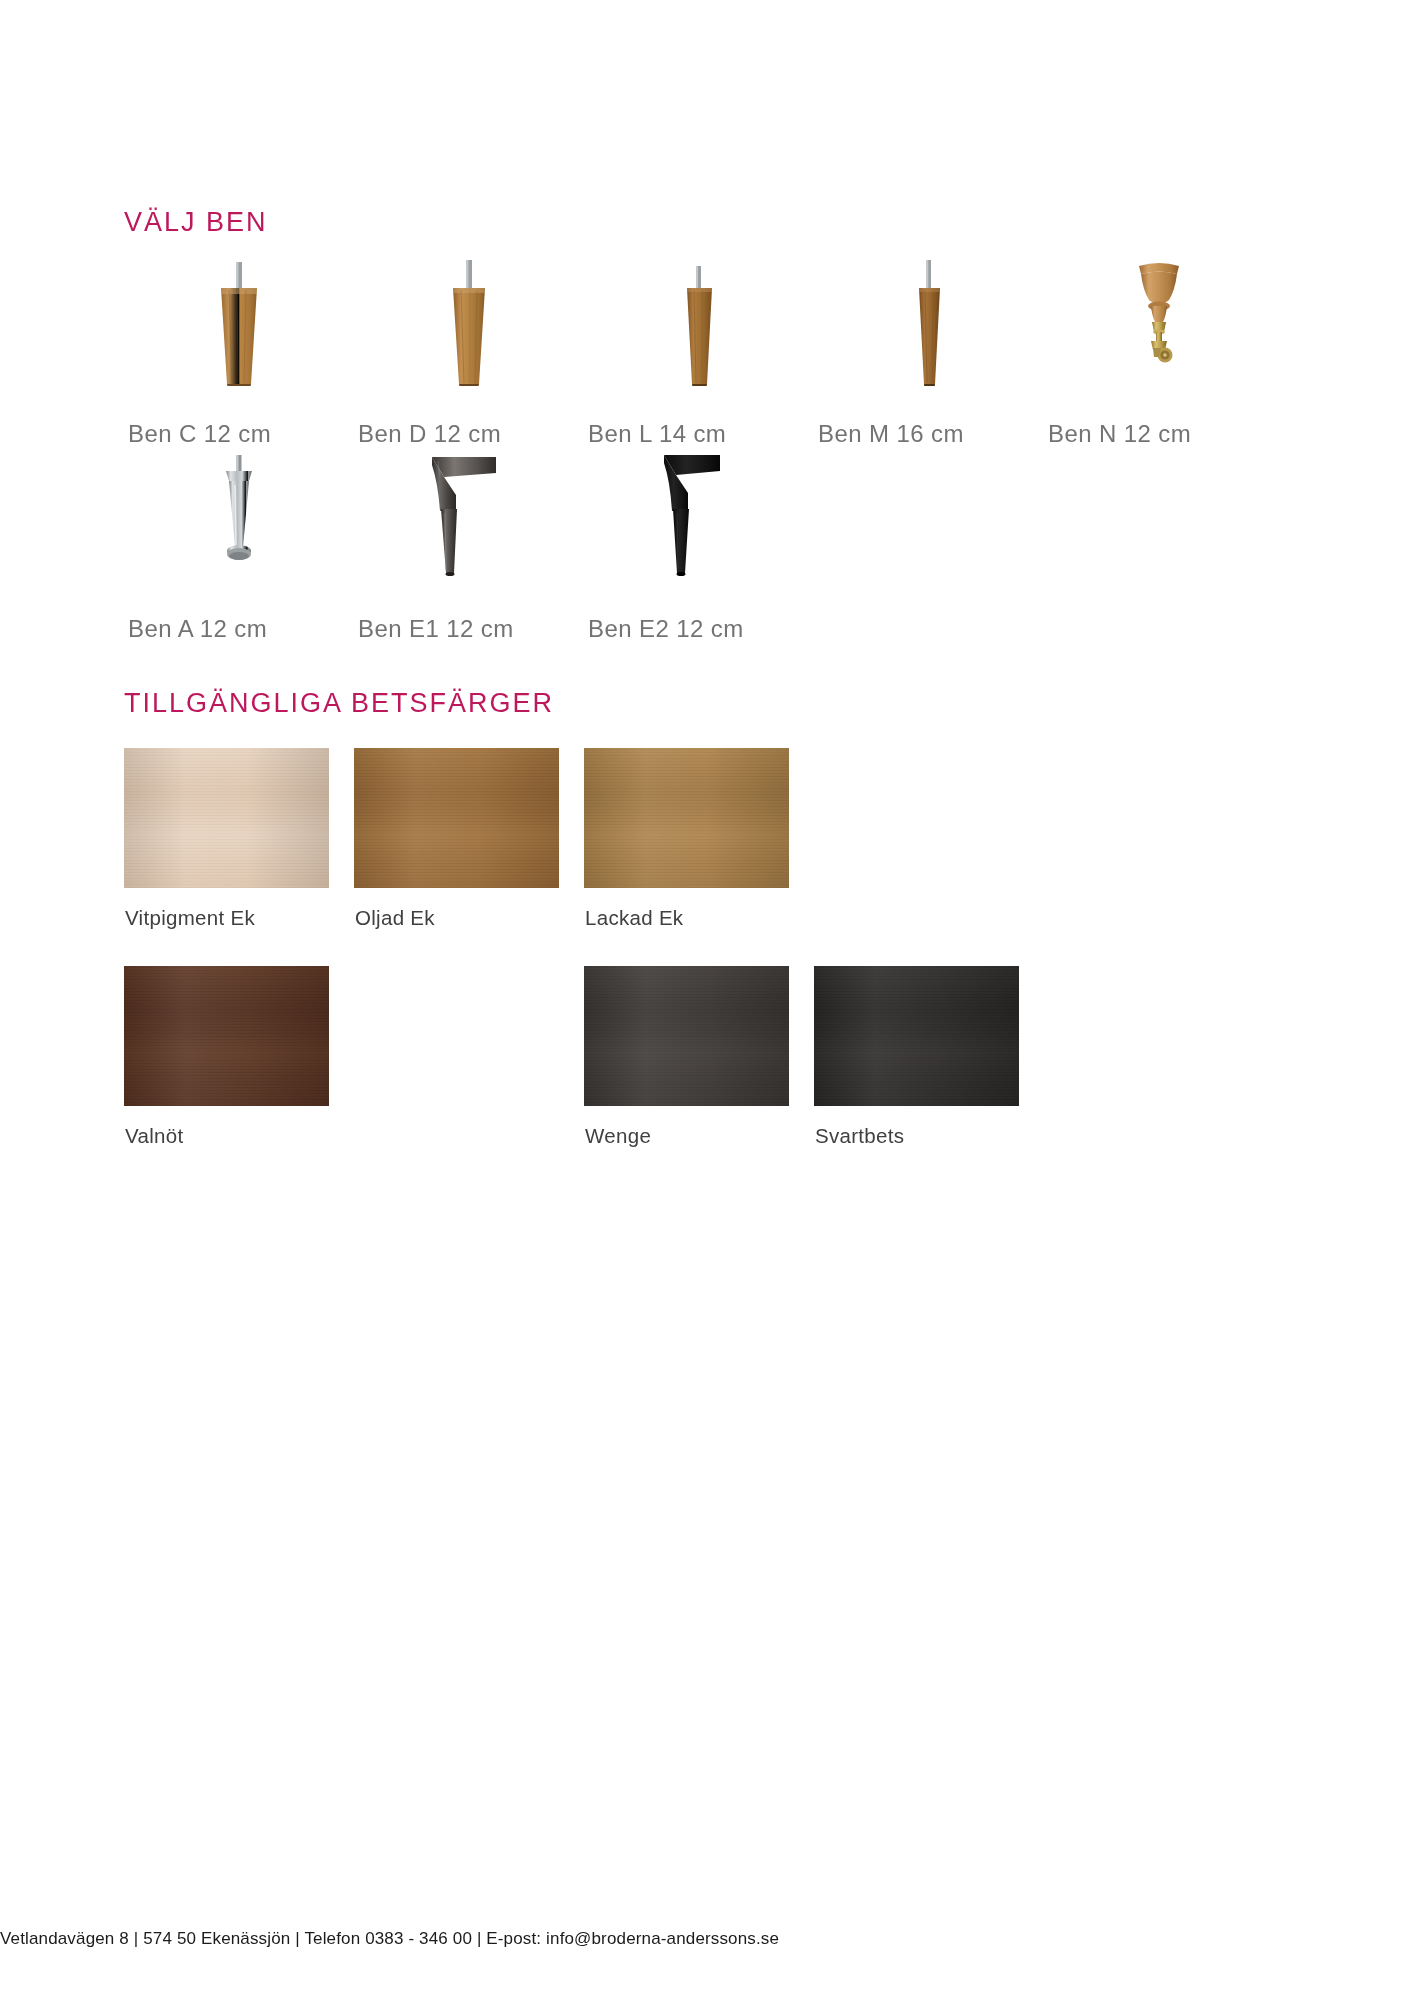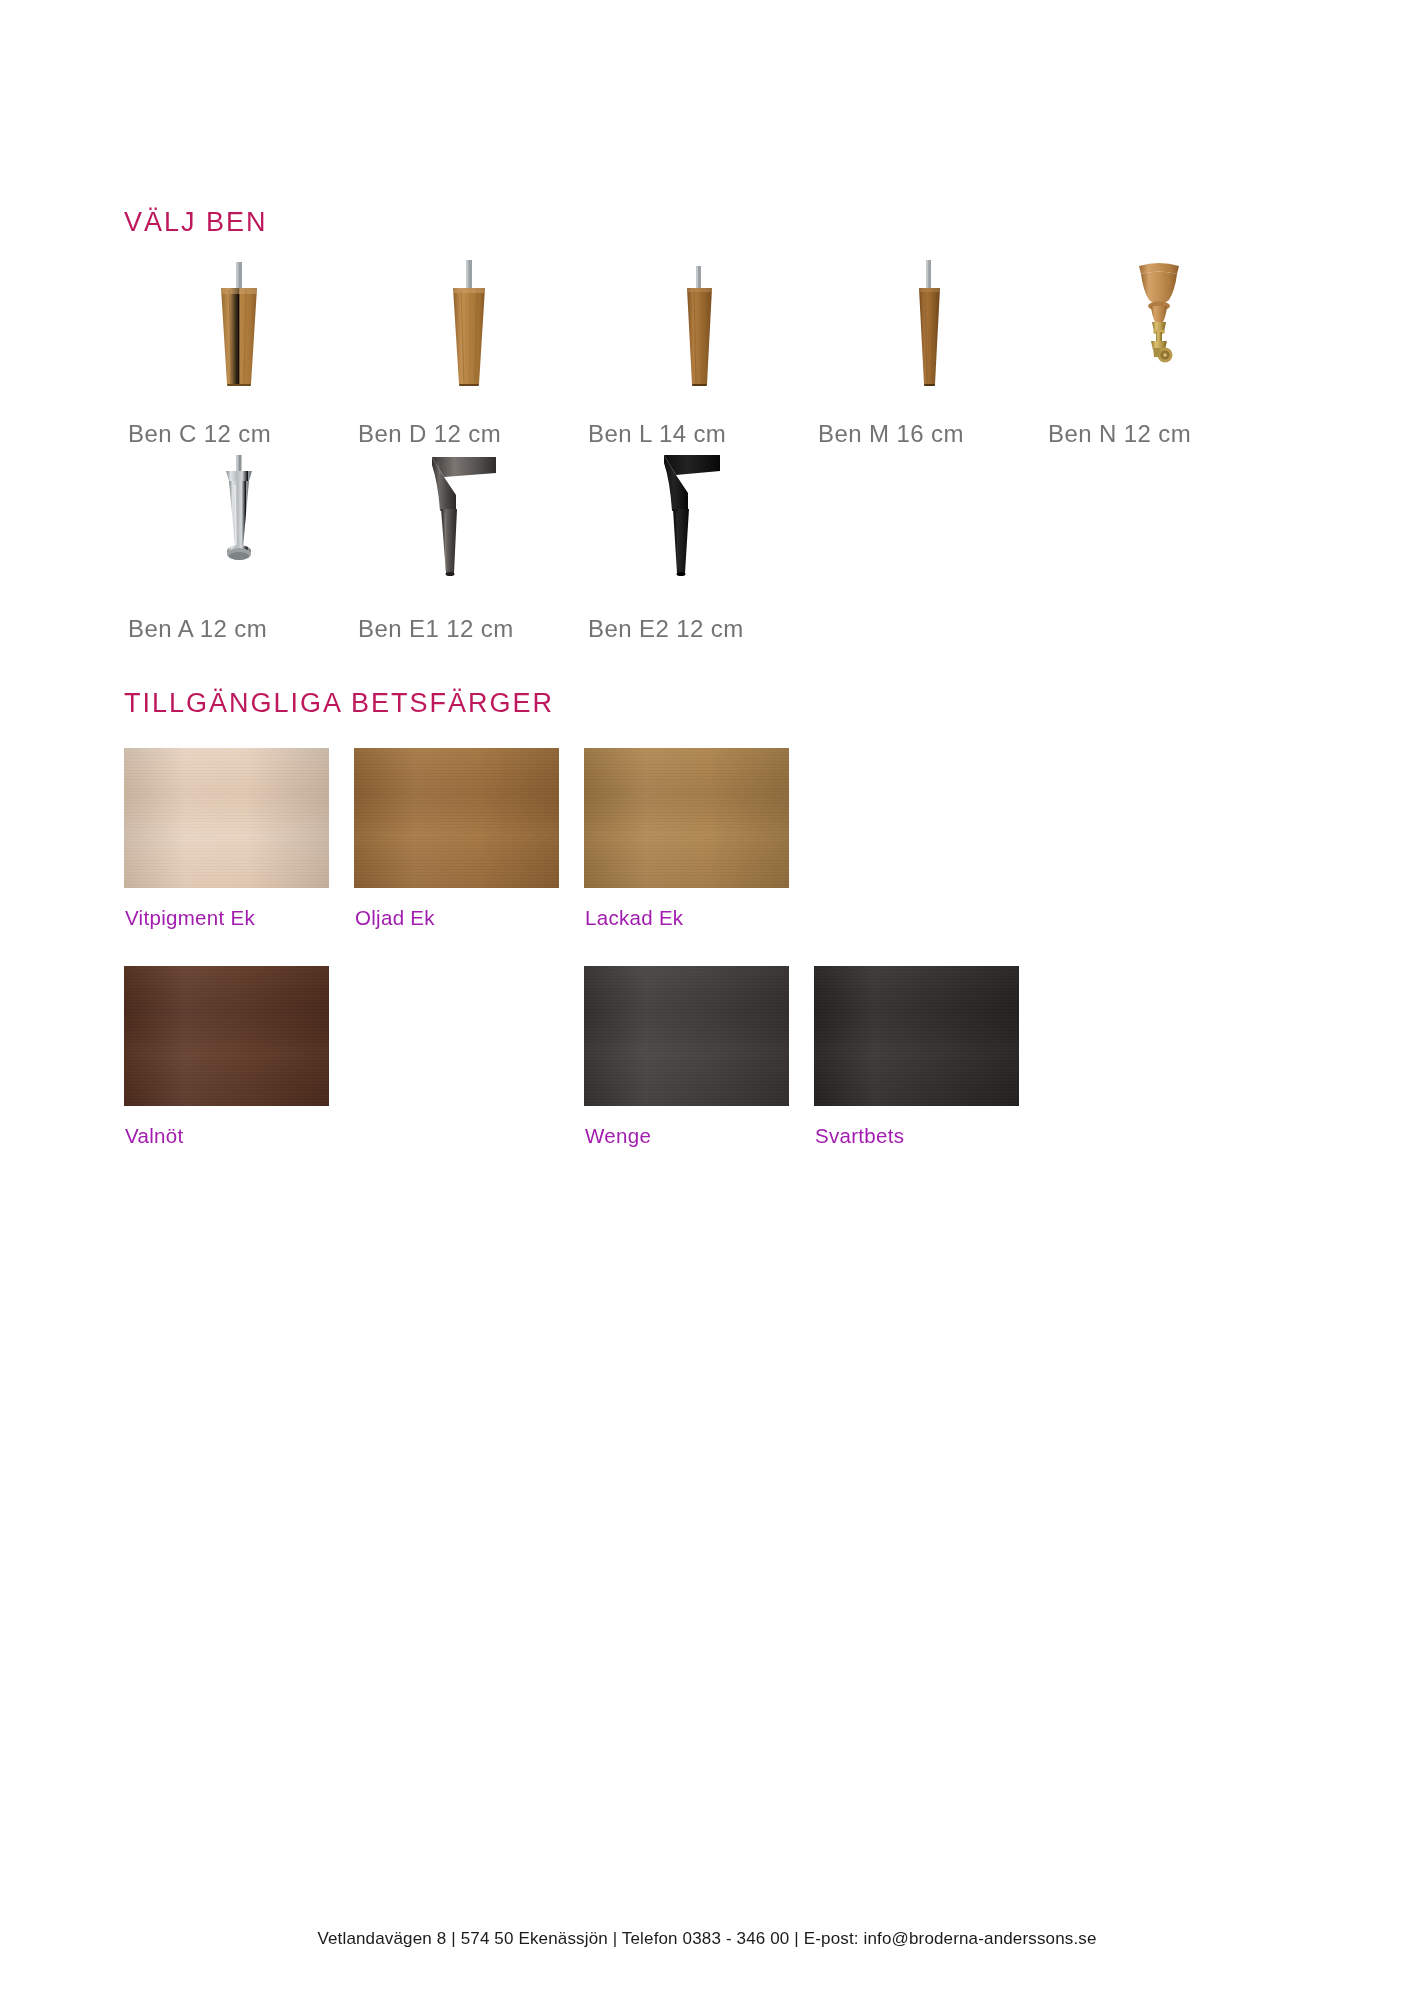--- a/index.html
+++ b/index.html
@@ -105,31 +105,31 @@
   .swatch .grain-c {
     position: absolute;
     inset: 0;
   }
   .stain-label {
     position: absolute;
     left: 1px;
     top: 158px;
     font-size: 20.5px;
     letter-spacing: 0.3px;
-    color: #a21caf;
+    color: #404040;
     white-space: nowrap;
   }
 
   
   .footer {
     position: absolute;
     left: 0;
     right: 0;
     top: 1929px;
-    text-align: center;
+    text-align: left;
     font-size: 17px;
     letter-spacing: 0.15px;
     color: #1b1b1b;
   }
 </style>
 </head>
 <body>
 
 <div class="page">
 

